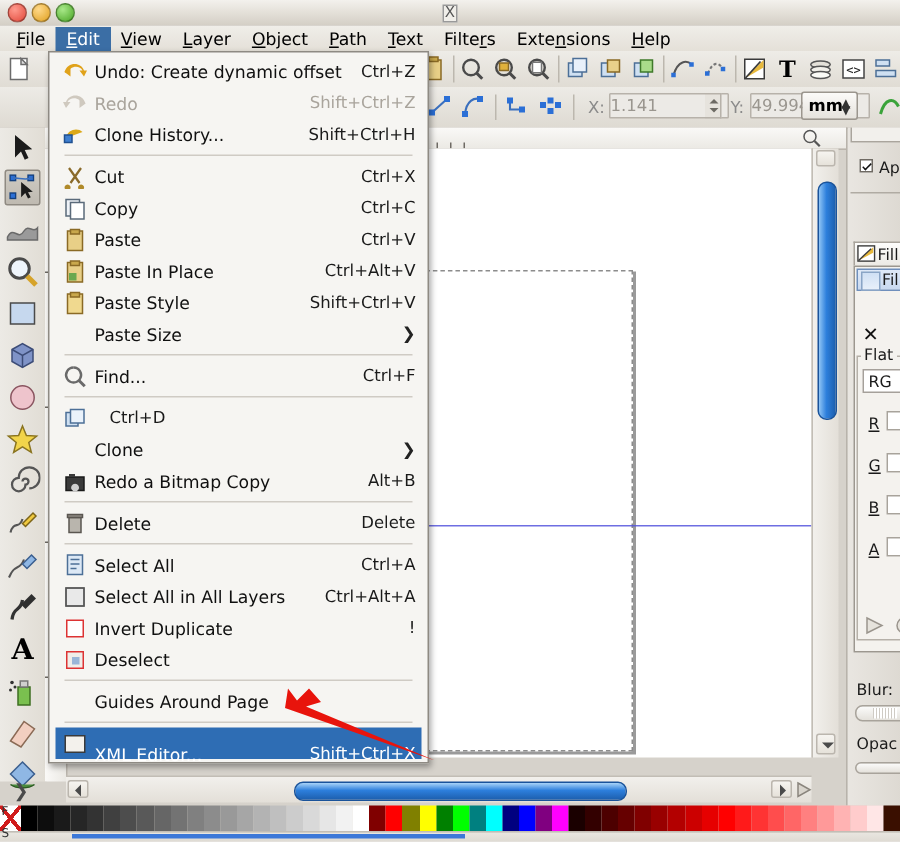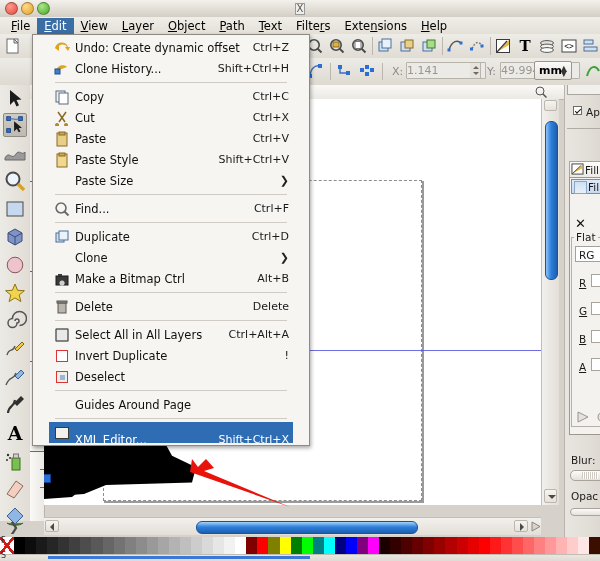--- a/index.html
+++ b/index.html
@@ -138,21 +138,21 @@
   .statusbar{position:absolute;left:0;top:554px;width:600px;height:7px;
     background:linear-gradient(to bottom,#e9e6e0,#ddd9d1);border-top:1px solid #c2bdb5;}
   .statusfsbar{position:absolute;left:48px;top:556px;width:262px;height:3px;background:#3c78d8;}
   .fslabel{position:absolute;left:1px;top:549px;font-size:8px;color:#333;}
 
   
   .popup{
     position:absolute;left:32px;top:34px;width:244px;
     background:#f6f5f2;border:1px solid #8e8a83;
     box-shadow:1px 2px 4px rgba(0,0,0,.35);
-    padding:2px 16px;z-index:40;
+    padding:2px 4px;z-index:40;
   }
   .mi{position:relative;height:21px;display:flex;align-items:center;padding:0 4px 0 4px;cursor:default;}
   .mi .ico{width:18px;height:16px;flex:0 0 18px;margin-right:4px;position:relative;}
   .mi .lbl{flex:1 1 auto;font-size:11.5px;color:#101010;white-space:nowrap;}
   .mi .acc{font-size:11px;color:#1a1a1a;padding-left:10px;white-space:nowrap;}
   .mi .arrow{font-size:11px;color:#222;font-weight:bold;padding-left:10px;}
   .mi.disabled .lbl,.mi.disabled .acc{color:#a9a49c;}
   .mi.sel{background:#2e6db4;}
   .mi.sel .lbl,.mi.sel .acc{color:#ffffff;margin-top:14px;}
   .msep{height:1px;background:#cfcbc4;margin:3px 6px;}
@@ -674,61 +674,82 @@
       <div class="mi">
         <span class="ico">
           <svg viewBox="0 0 16 16" width="16" height="16" style="position: absolute; left: 1px; top: 0px;">
             <path d="M3 9 C4 4 11 3 13 7 L11 7 L14 11 L16 7 L14 7 C12 1 3 1 1 8 Z" fill="#e0a21a"></path>
             <path d="M1 8 L5 5 L5 11 Z" fill="#e0a21a"></path>
           </svg>
         </span>
         <span class="lbl">Undo: Create dynamic offset</span>
         <span class="acc">Ctrl+Z</span>
       </div>
+      <div class="mi disabled">
+        <span class="ico">
+          <svg viewBox="0 0 16 16" width="16" height="16" style="position: absolute; left: 1px; top: 0px;">
+            <path d="M13 9 C12 4 5 3 3 7 L5 7 L2 11 L0 7 L2 7 C4 1 13 1 15 8 Z" fill="#cfc9bf"></path>
+            <path d="M15 8 L11 5 L11 11 Z" fill="#cfc9bf"></path>
+          </svg>
+        </span>
+        <span class="lbl">Redo</span>
+        <span class="acc">Shift+Ctrl+Z</span>
+      </div>
       <div class="mi">
         <span class="ico">
           <svg viewBox="0 0 16 16" width="16" height="16" style="position: absolute; left: 1px; top: 0px;">
             <path d="M2 10 C3 4 10 3 13 6" fill="#dba818"></path>
             <rect x="1" y="8" width="5" height="5" fill="#3f7fd0" stroke="#1f4f90"></rect>
           </svg>
         </span>
         <span class="lbl">Clone History...</span>
         <span class="acc">Shift+Ctrl+H</span>
       </div>
       <div class="msep"></div>
-      <div class="mi">
-        <span class="ico">
-          <svg viewBox="0 0 16 16" width="16" height="16" style="position: absolute; left: 1px; top: 0px;">
-            <rect x="2" y="2" width="9" height="11" fill="#eef2f7" stroke="#5a6a7a"></rect>
-            <rect x="5" y="4" width="9" height="11" fill="#ffffff" stroke="#5a6a7a"></rect>
-          </svg>
-        </span>
-        <span class="lbl">Copy</span>
-        <span class="acc">Ctrl+C</span>
-      </div>
       <div class="mi">
         <span class="ico">
           <svg viewBox="0 0 16 16" width="16" height="16" style="position: absolute; left: 1px; top: 0px;">
             <path d="M4 2 L11 12 M12 2 L5 12" fill="none" stroke="#8a6a2a" stroke-width="1.5"></path>
             <path d="M3 13 a2 2 0 1 0 0.1 0" fill="#b08a2a"></path>
             <path d="M12 13 a2 2 0 1 0 0.1 0" fill="#b08a2a"></path>
           </svg>
         </span>
         <span class="lbl">Cut</span>
         <span class="acc">Ctrl+X</span>
       </div>
       <div class="mi">
         <span class="ico">
           <svg viewBox="0 0 16 16" width="16" height="16" style="position: absolute; left: 1px; top: 0px;">
+            <rect x="2" y="2" width="9" height="11" fill="#eef2f7" stroke="#5a6a7a"></rect>
+            <rect x="5" y="4" width="9" height="11" fill="#ffffff" stroke="#5a6a7a"></rect>
+          </svg>
+        </span>
+        <span class="lbl">Copy</span>
+        <span class="acc">Ctrl+C</span>
+      </div>
+      <div class="mi">
+        <span class="ico">
+          <svg viewBox="0 0 16 16" width="16" height="16" style="position: absolute; left: 1px; top: 0px;">
             <rect x="3" y="2" width="10" height="13" fill="#e8cf87" stroke="#8a6a25"></rect>
             <rect x="5" y="1" width="6" height="3" fill="#c9a84c" stroke="#8a6a25"></rect>
           </svg>
         </span>
         <span class="lbl">Paste</span>
         <span class="acc">Ctrl+V</span>
+      </div>
+      <div class="mi">
+        <span class="ico">
+          <svg viewBox="0 0 16 16" width="16" height="16" style="position: absolute; left: 1px; top: 0px;">
+            <rect x="3" y="2" width="10" height="13" fill="#e8cf87" stroke="#8a6a25"></rect>
+            <rect x="5" y="1" width="6" height="3" fill="#c9a84c" stroke="#8a6a25"></rect>
+            <path d="M4 9 h5 v5 h-5 z" fill="#6aa84f"></path>
+          </svg>
+        </span>
+        <span class="lbl">Paste In Place</span>
+        <span class="acc">Ctrl+Alt+V</span>
       </div>
       <div class="mi">
         <span class="ico">
           <svg viewBox="0 0 16 16" width="16" height="16" style="position: absolute; left: 1px; top: 0px;">
             <rect x="3" y="2" width="10" height="13" fill="#f0d98f" stroke="#8a6a25"></rect>
             <rect x="5" y="1" width="6" height="3" fill="#c9a84c" stroke="#8a6a25"></rect>
           </svg>
         </span>
         <span class="lbl">Paste Style</span>
         <span class="acc">Shift+Ctrl+V</span>
@@ -750,51 +771,60 @@
         <span class="acc">Ctrl+F</span>
       </div>
       <div class="msep"></div>
       <div class="mi">
         <span class="ico">
           <svg viewBox="0 0 16 16" width="16" height="16" style="position: absolute; left: 1px; top: 0px;">
             <rect x="2" y="4" width="8" height="9" fill="#cfe0f2" stroke="#4c6f97"></rect>
             <rect x="5" y="2" width="9" height="9" fill="#eaf2fb" stroke="#4c6f97"></rect>
           </svg>
         </span>
-        <span class="lbl">Duplicate</span>
         <span class="acc">Ctrl+D</span>
       </div>
       <div class="mi">
         <span class="ico"></span>
         <span class="lbl">Clone</span>
         <span class="arrow">❯</span>
       </div>
       <div class="mi">
         <span class="ico">
           <svg viewBox="0 0 16 16" width="16" height="16" style="position: absolute; left: 1px; top: 0px;">
             <rect x="2" y="5" width="12" height="9" fill="#3a3a3a" stroke="#1a1a1a"></rect>
             <path d="M8 9.5 a2.6 2.6 0 1 0 0.1 0" fill="#cfcfcf"></path>
             <rect x="4" y="3" width="4" height="2" fill="#3a3a3a"></rect>
           </svg>
         </span>
-        <span class="lbl">Make a Bitmap Ctrl</span>
+        <span class="lbl">Redo a Bitmap Copy</span>
         <span class="acc">Alt+B</span>
       </div>
       <div class="msep"></div>
       <div class="mi">
         <span class="ico">
           <svg viewBox="0 0 16 16" width="16" height="16" style="position: absolute; left: 1px; top: 0px;">
             <rect x="4" y="4" width="8" height="10" fill="#b9b5ad" stroke="#5a5650"></rect>
             <rect x="3" y="2" width="10" height="2" fill="#8f8a82" stroke="#5a5650"></rect>
           </svg>
         </span>
         <span class="lbl">Delete</span>
         <span class="acc">Delete</span>
       </div>
       <div class="msep"></div>
+      <div class="mi">
+        <span class="ico">
+          <svg viewBox="0 0 16 16" width="16" height="16" style="position: absolute; left: 1px; top: 0px;">
+            <rect x="3" y="1" width="10" height="13" fill="#dce8f5" stroke="#4c6f97"></rect>
+            <path d="M5 4 h6 M5 7 h6 M5 10 h4" fill="none" stroke="#4c6f97" stroke-width="1"></path>
+          </svg>
+        </span>
+        <span class="lbl">Select All</span>
+        <span class="acc">Ctrl+A</span>
+      </div>
       <div class="mi">
         <span class="ico">
           <svg viewBox="0 0 16 16" width="16" height="16" style="position: absolute; left: 1px; top: 0px;">
             <rect x="2" y="2" width="12" height="12" fill="#e9e9e9" stroke="#777"></rect>
             <path d="M2 2 h12 v12 h-12 z" fill="none" stroke="#555" stroke-width="1"></path>
           </svg>
         </span>
         <span class="lbl">Select All in All Layers</span>
         <span class="acc">Ctrl+Alt+A</span>
       </div>

